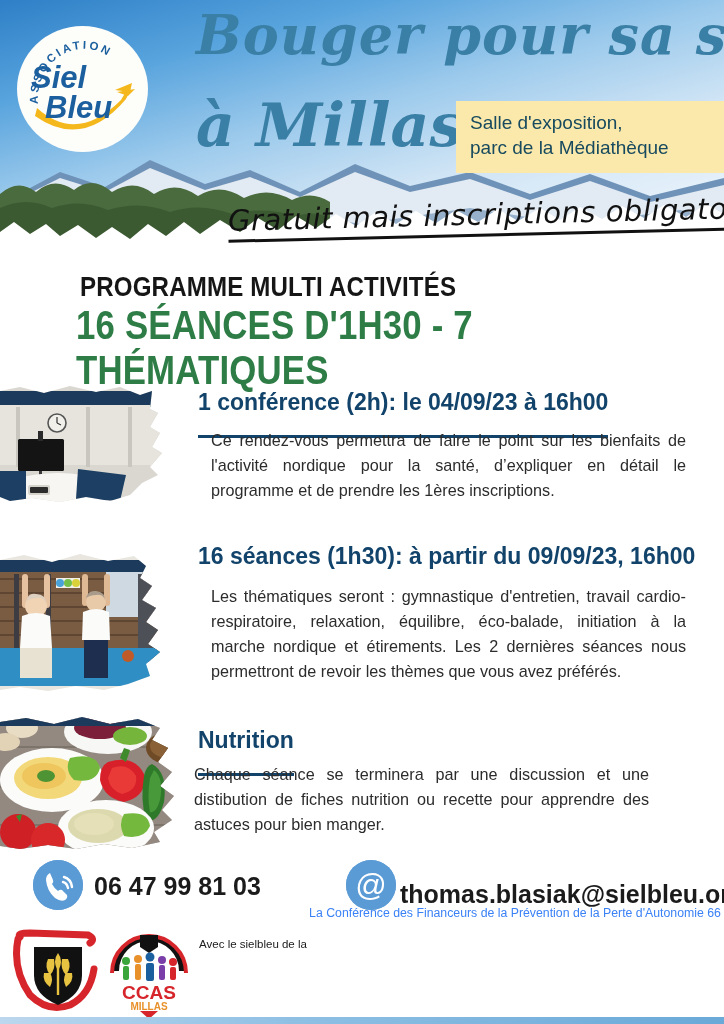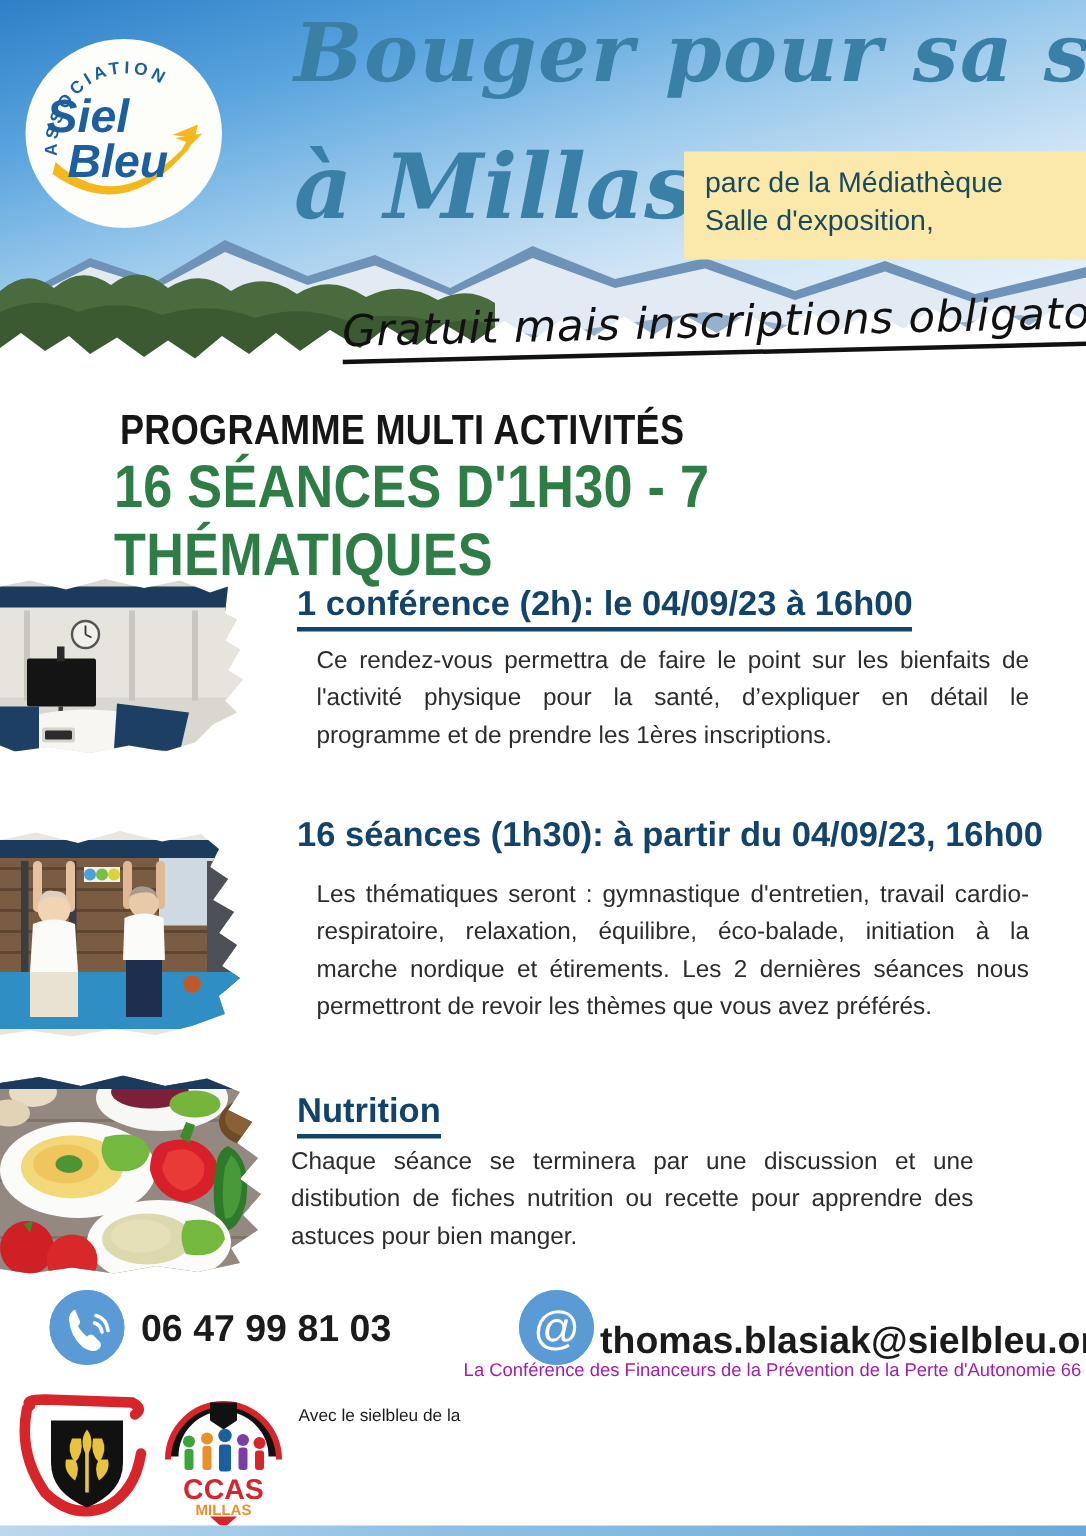--- a/index.html
+++ b/index.html
@@ -95,21 +95,21 @@
     transform:scaleX(0.87); transform-origin:left center;
   }
 
   
   .sec-head {
     position:absolute;
     font-weight:700; color:#12436b;
     font-size:23px; line-height:1.1;
     white-space:nowrap;
   }
-  .sec-head.u { border-bottom:3px solid #12436b; padding-bottom:3px;text-align:right; }
+  .sec-head.u { border-bottom:3px solid #12436b; padding-bottom:20px;text-align:right; }
   .sec-body {
     position:absolute;
     font-size:16.2px; line-height:1.55;
     color:#2c2c2c; text-align:justify;
   }
 
   
   .photo { position:absolute; overflow:hidden; }
   .photo svg { display:block; }
 
@@ -117,21 +117,21 @@
   .c-icon {
     position:absolute; border-radius:50%;
     background:#5b9bd5;
   }
   .c-text {
     position:absolute;
     font-weight:700; font-size:25px; color:#1b1b1b;
   }
   .conf-caption {
     position:absolute; left:306px; top:906px; width:418px;
-    font-size:12.3px; color:#a21caf; text-align:center;
+    font-size:12.3px; color:#3b82f6; text-align:center;
   }
 
   
   .footer {
     position:absolute; left:0; top:921px; width:724px; height:96px;
     background:#ffffff;
   }
   .bottom-strip {
     position:absolute; left:0; top:1017px; width:724px; height:7px;
     background:linear-gradient(90deg,#bcd7ee 0%,#8fc0e4 40%,#6aa9d8 100%);
@@ -175,22 +175,22 @@
       <path d="M100 66 L118 63 L111 70 Z" fill="#f5b81c"></path>
       <text x="14" y="62" font-family="Liberation Sans, sans-serif" font-size="31" font-weight="700" font-style="italic" fill="#1b5f9e">Siel</text>
       <text x="28" y="92" font-family="Liberation Sans, sans-serif" font-size="31" font-weight="700" font-style="italic" fill="#1b5f9e">Bleu</text>
     </svg>
   </div>
 
   <div class="script-title">Bouger pour sa santé</div>
   <div class="script-line2">à Millas</div>
 
   <div class="venue">
+    <div>Salle d'exposition,</div>
     <div>parc de la Médiathèque</div>
-    <div>Salle d'exposition,</div>
   </div>
 </div>
 
 <div class="gratuit">Gratuit mais inscriptions obligatoires</div>
 
 <div class="prog-title">PROGRAMME MULTI ACTIVITÉS</div>
 <div class="seances-title">16 SÉANCES D'1H30 - 7 THÉMATIQUES</div>
 
 <div class="photo" style="left:0;top:383px;width:175px;height:120px;">
   <svg width="175" height="120" viewBox="0 0 175 120">
@@ -215,21 +215,21 @@
       <ellipse cx="58" cy="112" rx="62" ry="22" fill="#f7f6f2"></ellipse>
       <rect x="28" y="102" width="22" height="10" rx="2" fill="#d5d3cc"></rect>
       <rect x="30" y="104" width="18" height="6" rx="1" fill="#2c2c2c"></rect>
       <path d="M0 88 L26 88 L26 118 L0 118 Z" fill="#1c3f63"></path>
       <path d="M78 86 L126 92 L120 118 L76 116 Z" fill="#1c3f63"></path>
     </g>
   </svg>
 </div>
 
 <div class="sec-head u" style="left:198px;top:390px;">1 conférence (2h): le 04/09/23 à 16h00</div>
-<div class="sec-body" style="left:211px;top:428px;width:475px;">Ce rendez-vous permettra de faire le point sur les bienfaits de l'activité physique pour la santé, d’expliquer en détail le programme et de prendre les 1ères inscriptions.</div>
+<div class="sec-body" style="left:211px;top:428px;width:475px;">Ce rendez-vous permettra de faire le point sur les bienfaits de l'activité nordique pour la santé, d’expliquer en détail le programme et de prendre les 1ères inscriptions.</div>
 
 <div class="photo" style="left:0;top:552px;width:175px;height:140px;">
   <svg width="175" height="140" viewBox="0 0 175 140">
     <defs>
       <clipPath id="clip2">
         <path d="M0 8 L24 3 L52 10 L80 2 L108 9 L134 4 L146 14 L140 26 L152 34 L142 48 L156 56 L146 70 L158 78 L148 92 L160 100 L146 112 L150 124 L128 132 L104 138 L76 134 L48 139 L20 135 L0 138 Z"></path>
       </clipPath>
     </defs>
     <g clip-path="url(#clip2)">
       <rect width="175" height="140" fill="#e8e6df"></rect>
@@ -269,21 +269,21 @@
         <circle cx="96" cy="50" r="10" fill="#e8c9a8"></circle>
         <path d="M86 46 Q88 38 96 39 Q105 40 105 48 Q103 42 96 43 Q90 43 86 46 Z" fill="#a89b8c"></path>
         <path d="M83 60 Q96 54 109 60 L110 88 L82 88 Z" fill="#fbfbfa"></path>
         <rect x="84" y="88" width="24" height="38" fill="#1d2e4e"></rect>
       </g>
       <circle cx="128" cy="104" r="6" fill="#c05a28"></circle>
     </g>
   </svg>
 </div>
 
-<div class="sec-head" style="left:198px;top:544px;">16 séances (1h30): à partir du 04/09/23, 16h00</div>
+<div class="sec-head" style="left:198px;top:544px;">16 séances (1h30): à partir du 09/09/23, 16h00</div>
 <div class="sec-body" style="left:211px;top:584px;width:475px;">Les thématiques seront : gymnastique d'entretien, travail cardio-respiratoire, relaxation, équilibre, éco-balade, initiation à la marche nordique et étirements. Les 2 dernières séances nous permettront de revoir les thèmes que vous avez préférés.</div>
 
 <div class="photo" style="left:0;top:716px;width:190px;height:134px;">
   <svg width="190" height="134" viewBox="0 0 190 134">
     <defs>
       <clipPath id="clip3">
         <path d="M0 6 L26 2 L54 8 L82 1 L110 8 L138 3 L160 12 L152 24 L168 32 L158 46 L172 56 L160 70 L174 80 L162 94 L172 104 L154 116 L160 126 L132 132 L104 128 L76 133 L48 129 L20 133 L0 130 Z"></path>
       </clipPath>
     </defs>
     <g clip-path="url(#clip3)">

